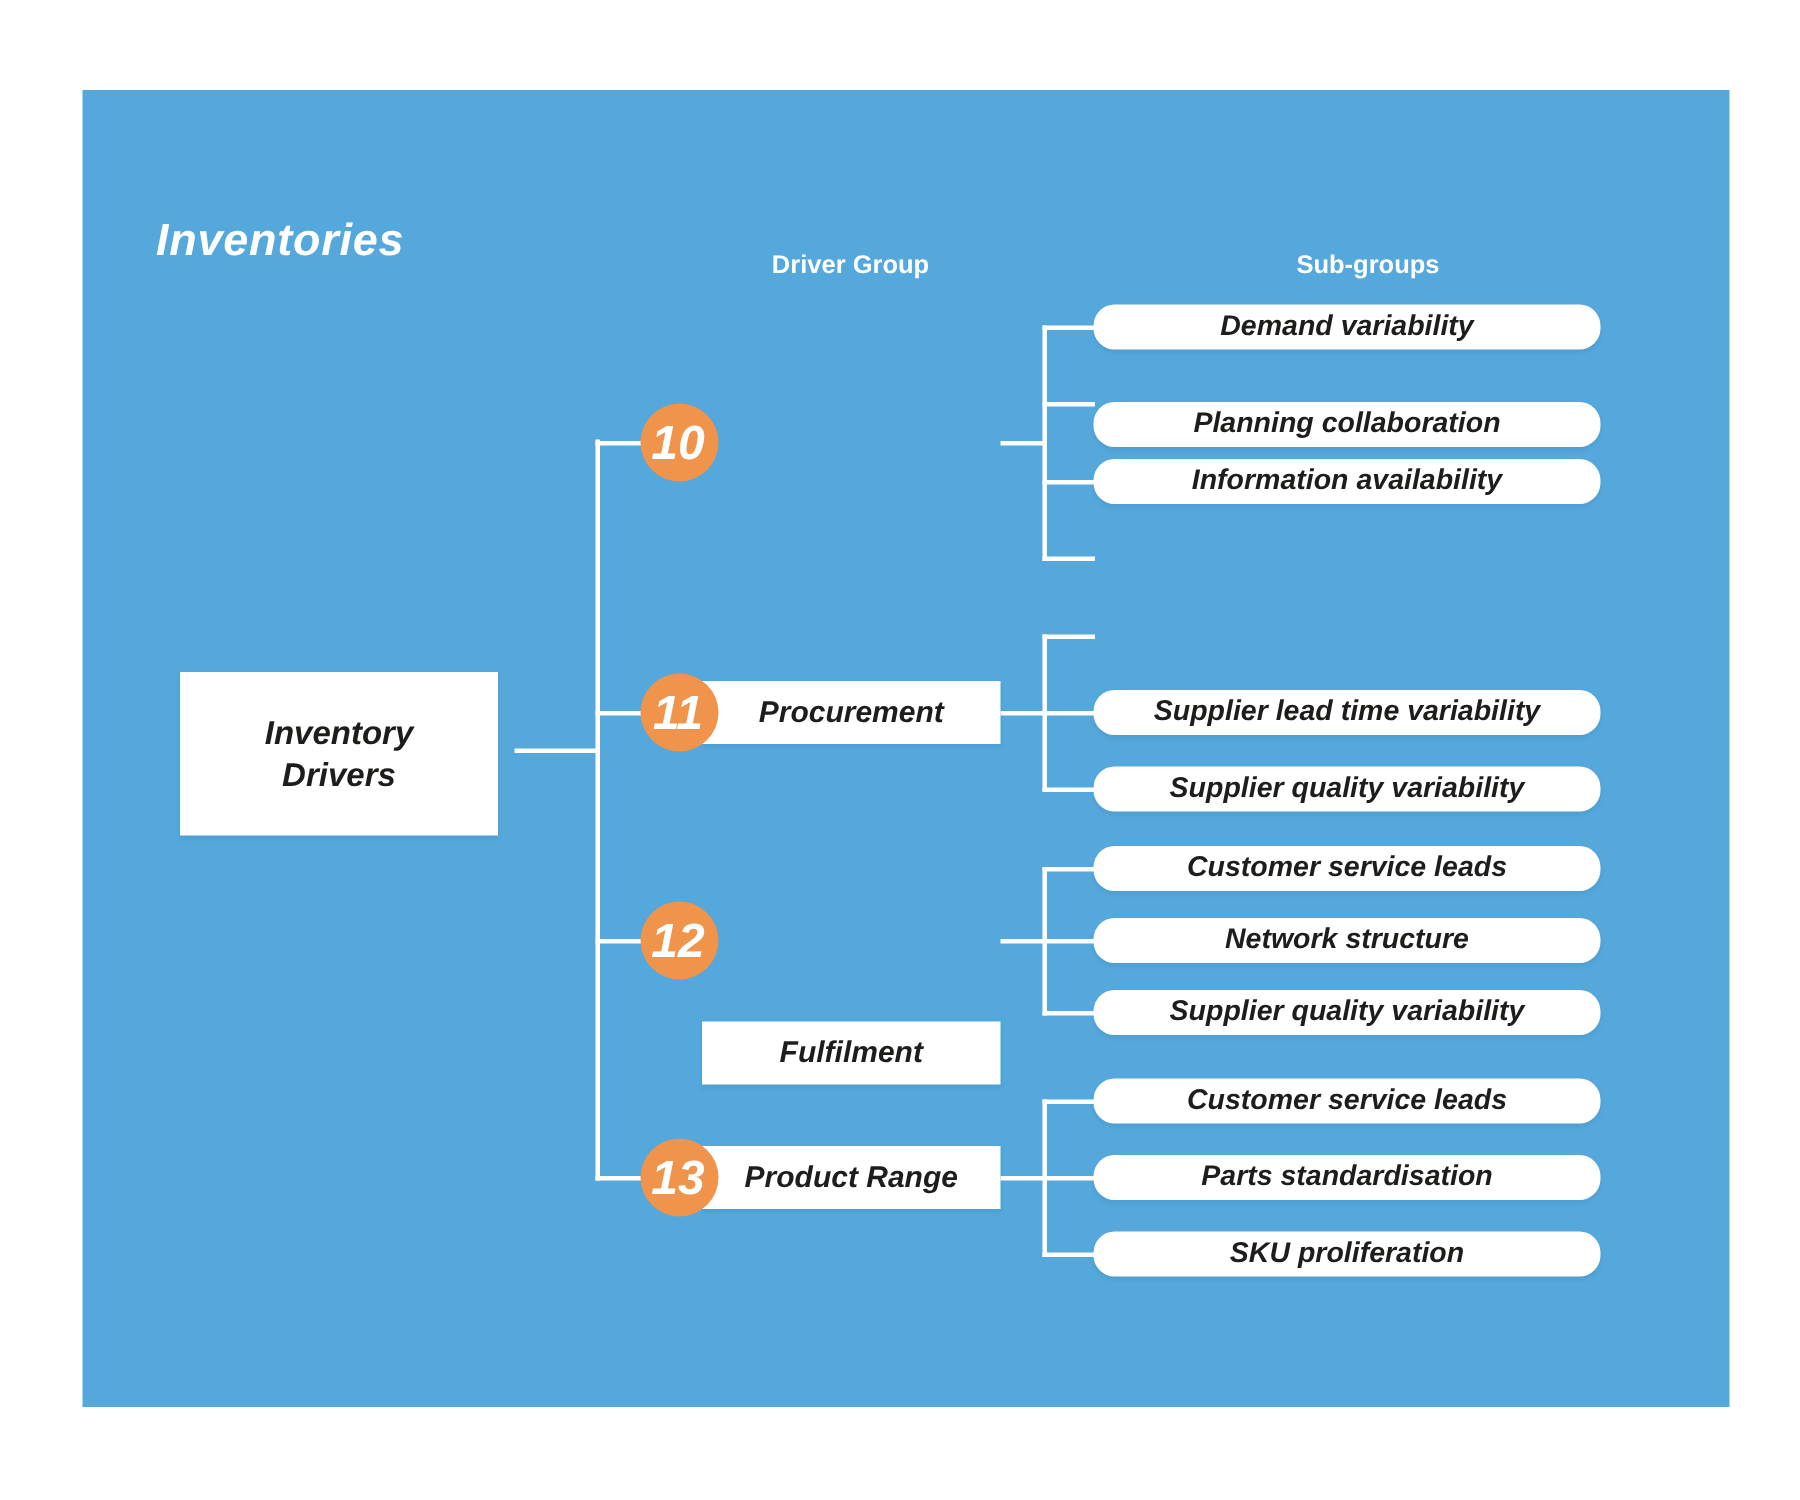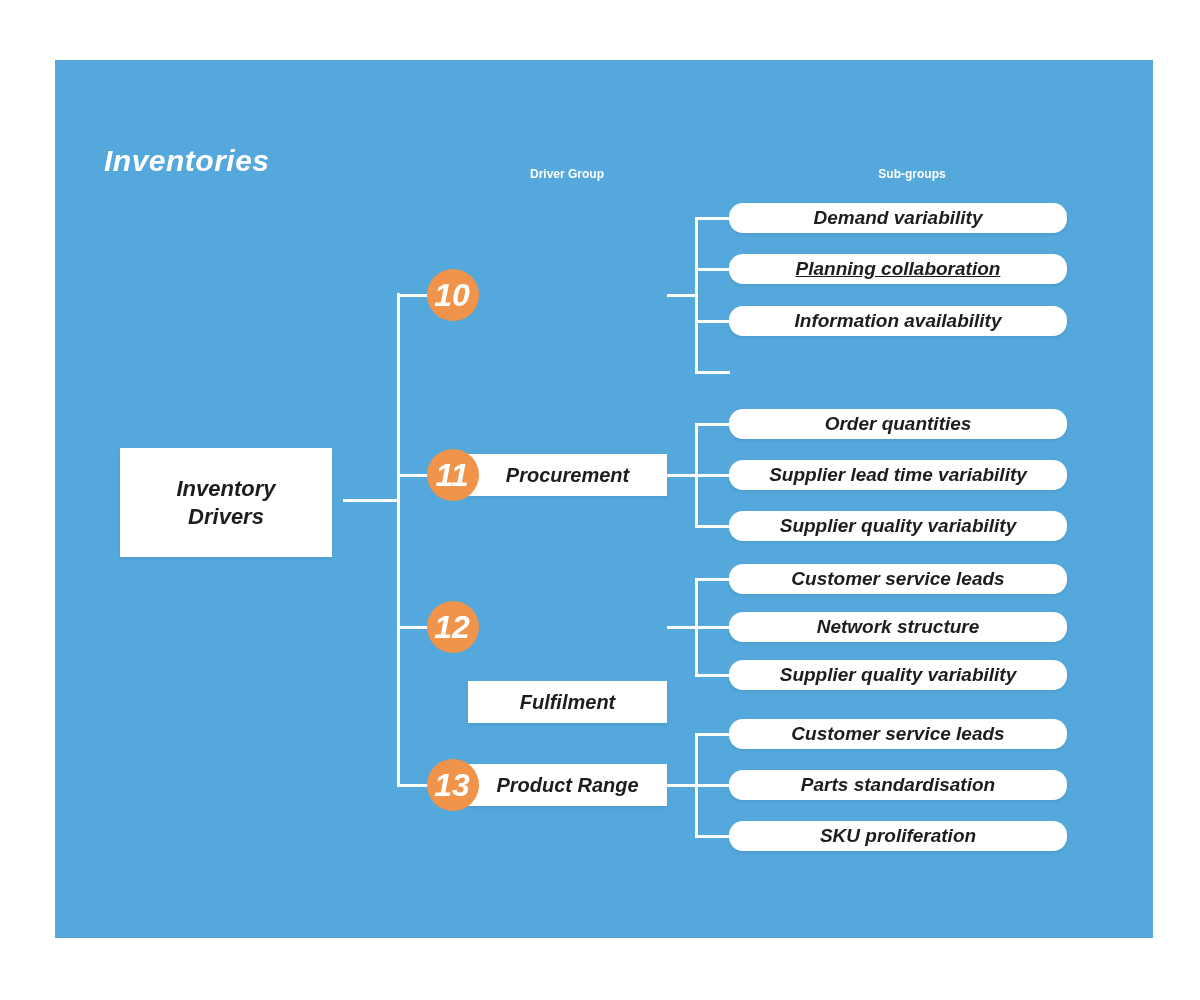--- a/index.html
+++ b/index.html
@@ -20,21 +20,21 @@
     position:absolute;left:55px;top:60px;width:1098px;height:878px;
     background:var(--blue);
   }
   .title{
     position:absolute;left:104px;top:144px;
     font-size:30px;font-weight:bold;font-style:italic;color:var(--light);
     letter-spacing:.5px;
   }
   .col-header{
     position:absolute;top:167px;width:220px;text-align:center;
-    font-size:12px;font-weight:bold;color:var(--light);
+    font-size:17px;font-weight:bold;color:var(--light);
   }
   .col-header.driver{left:457px;}
   .col-header.subs{left:802px;}
   .line{position:absolute;background:var(--light);z-index:1;}
   .wbox{
     position:absolute;background:var(--node-bg);color:var(--ink);
     display:flex;align-items:center;justify-content:center;
     font-weight:bold;font-style:italic;z-index:2;
     box-shadow:0 2px 3px rgba(20,70,110,0.10);
   }
@@ -67,30 +67,29 @@
 Drivers</div>
 
   <div class="line" style="left:343px;top:499px;width:57px;height:3px;"></div>
   <div class="line" style="left:397px;top:293px;width:3px;height:494px;"></div>
 <div class="line" style="left: 397px; top: 294px; width: 33px; height: 3px;"></div>
     <div class="line" style="left: 667px; top: 294px; width: 30px; height: 3px;"></div>
     <div class="line" style="left: 695px; top: 217px; width: 3px; height: 157px;"></div>
     <div class="line" style="left: 695px; top: 217px; width: 35px; height: 3px;"></div>
     <div class="wbox sub-box" style="top: 203px;">Demand variability</div>
     <div class="line" style="left: 695px; top: 268px; width: 35px; height: 3px;"></div>
-    <div class="wbox sub-box" style="top: 254px; text-decoration: underline;">Planning collaboration</div>
+    <div class="wbox sub-box" style="top: 268px;">Planning collaboration</div>
     <div class="line" style="left: 695px; top: 320px; width: 35px; height: 3px;"></div>
     <div class="wbox sub-box" style="top: 306px;">Information availability</div>
     <div class="line" style="left: 695px; top: 371px; width: 35px; height: 3px;"></div>
     <div class="circle" style="top: 269px;">10</div>
     <div class="line" style="left: 397px; top: 474px; width: 33px; height: 3px;"></div>
     <div class="line" style="left: 667px; top: 474px; width: 30px; height: 3px;"></div>
     <div class="line" style="left: 695px; top: 423px; width: 3px; height: 105px;"></div>
     <div class="line" style="left: 695px; top: 423px; width: 35px; height: 3px;"></div>
-    <div class="wbox sub-box" style="top: 409px;">Order quantities</div>
     <div class="line" style="left: 695px; top: 474px; width: 35px; height: 3px;"></div>
     <div class="wbox sub-box" style="top: 460px;">Supplier lead time variability</div>
     <div class="line" style="left: 695px; top: 525px; width: 35px; height: 3px;"></div>
     <div class="wbox sub-box" style="top: 511px;">Supplier quality variability</div>
     <div class="wbox driver-box" style="top: 454px;">Procurement</div>
     <div class="circle" style="top: 449px;">11</div>
     <div class="line" style="left: 397px; top: 626px; width: 33px; height: 3px;"></div>
     <div class="line" style="left: 667px; top: 626px; width: 30px; height: 3px;"></div>
     <div class="line" style="left: 695px; top: 578px; width: 3px; height: 99px;"></div>
     <div class="line" style="left: 695px; top: 578px; width: 35px; height: 3px;"></div>

